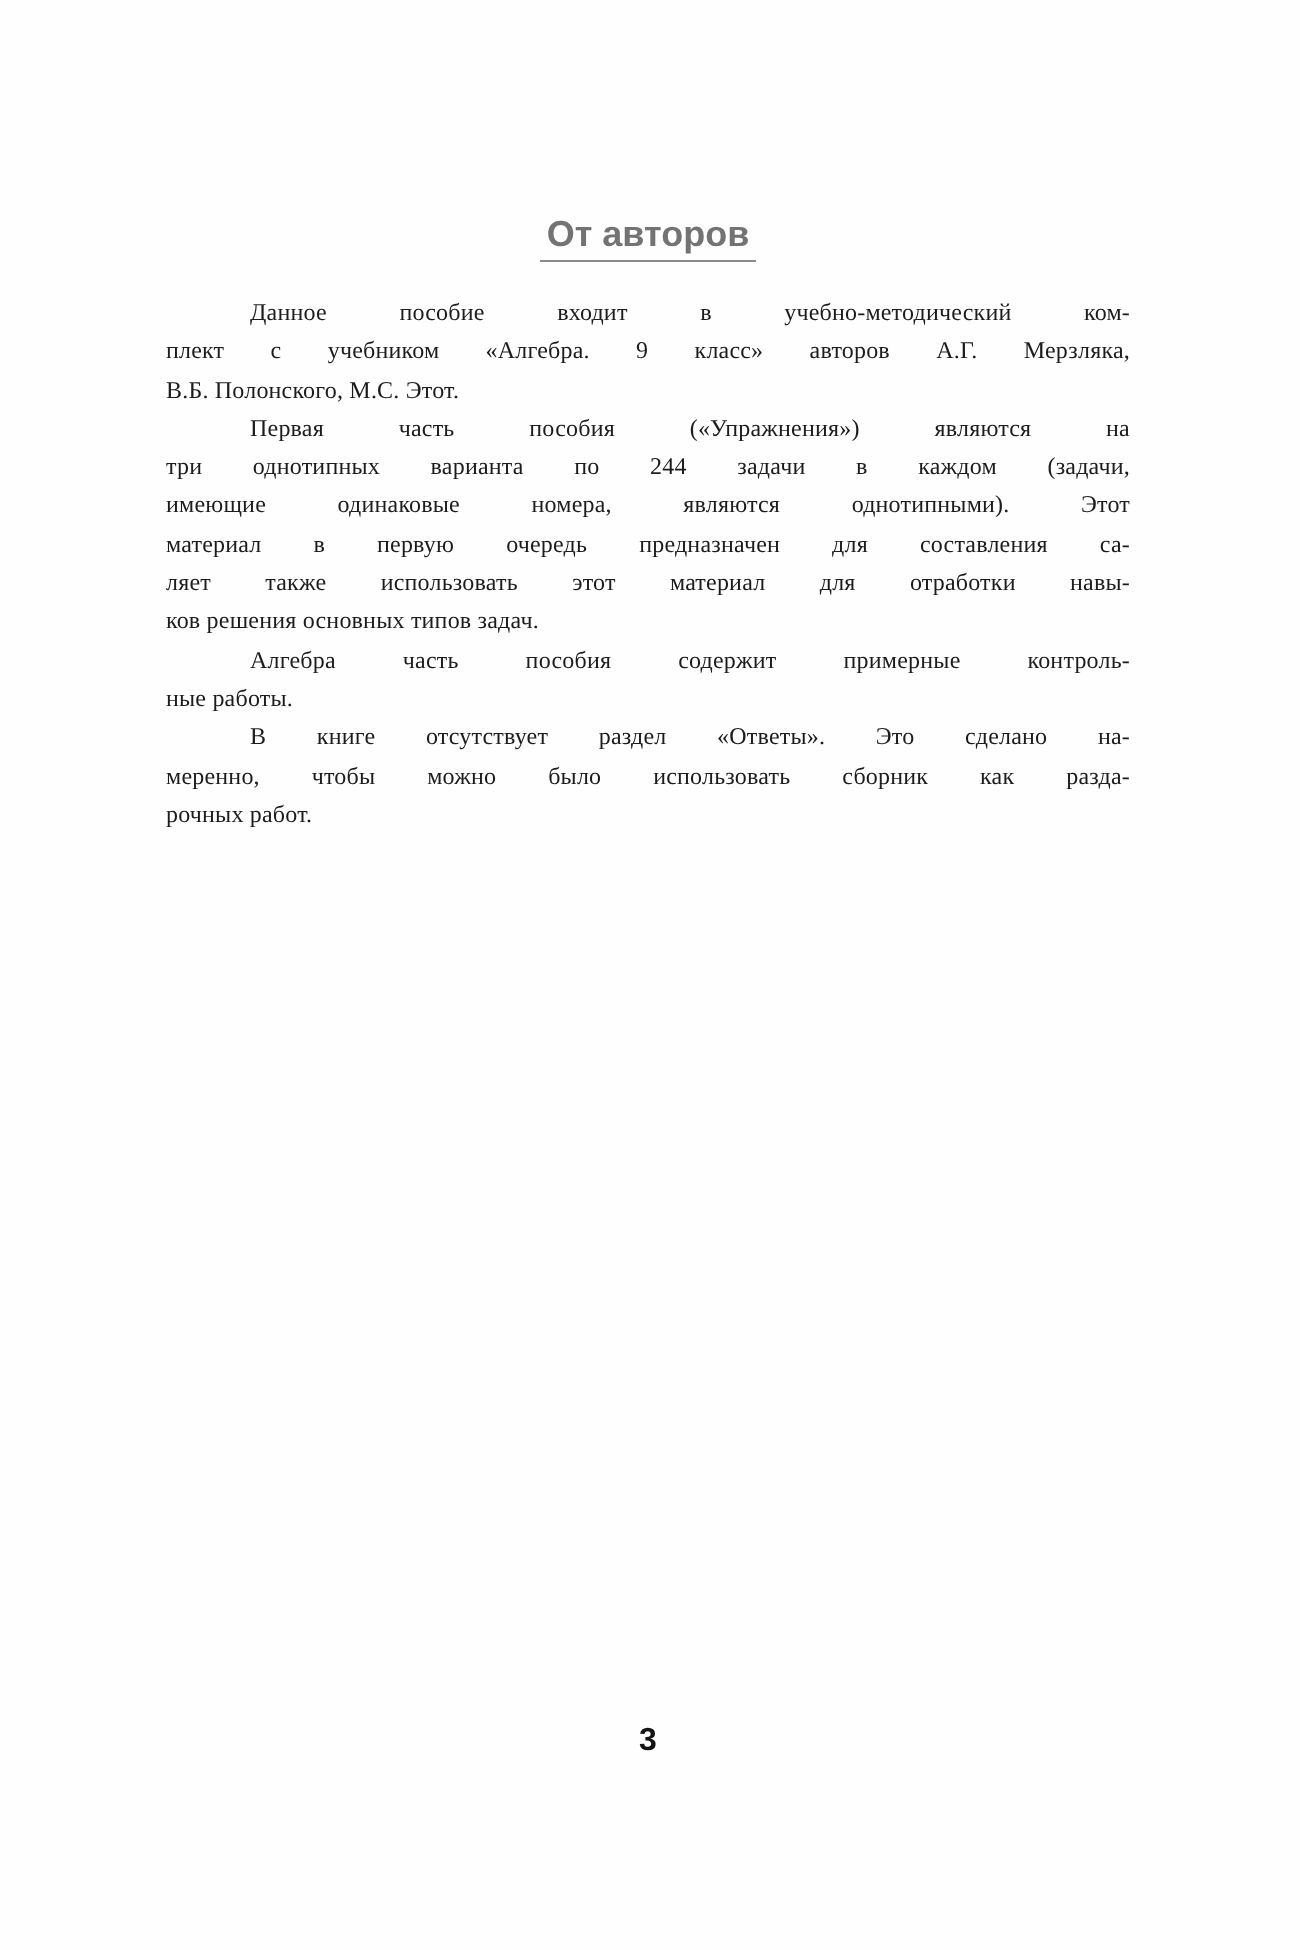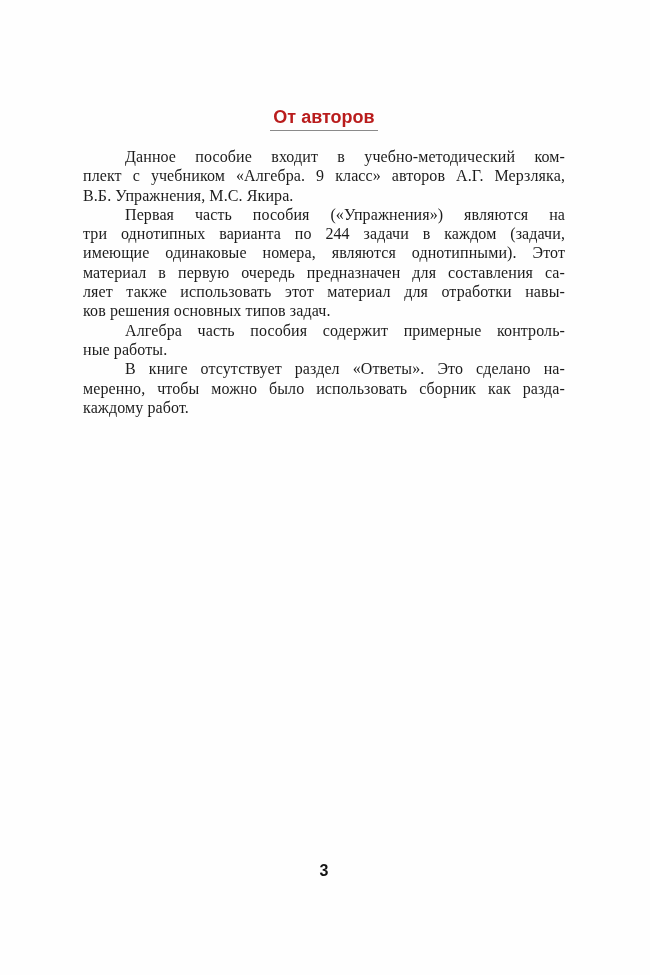--- a/index.html
+++ b/index.html
@@ -22,30 +22,30 @@
     left: 83px;
     width: 482px;
     text-align: center;
   }
   .title {
     display: inline-block;
     font-family: "Liberation Sans", "DejaVu Sans", sans-serif;
     font-weight: bold;
     font-size: 18px;
     line-height: 20px;
-    color: #b91c1c;
+    color: #737373;
     border-bottom: 1.5px solid #8a8a8a;
     padding: 0 3px 3px 3px;
   }
   .body-text {
     position: absolute;
     top: 147px;
     left: 83px;
     width: 482px;
-    font-size: 16px;
+    font-size: 12px;
     line-height: 19.3px;
     letter-spacing: 0.1px;
   }
   .line {
     text-align: justify;
     text-align-last: justify;
     white-space: normal;
   }
   .line.first {
     text-indent: 42px;
@@ -69,28 +69,28 @@
 <body>
 
 <div class="page">
   <div class="title-wrap">
     <span class="title">От авторов</span>
   </div>
 
   <div class="body-text">
       <div class="line first">Данное пособие входит в учебно-методический ком-</div>
       <div class="line">плект с учебником «Алгебра. 9 класс» авторов А.Г. Мерзляка,</div>
-      <div class="line plast">В.Б. Упражнения, М.С. Якира.</div>
+      <div class="line plast">В.Б. Полонского, М.С. Этот.</div>
       <div class="line first">Первая часть пособия («Упражнения») являются на</div>
       <div class="line">три однотипных варианта по 244 задачи в каждом (задачи,</div>
       <div class="line">имеющие одинаковые номера, являются однотипными). Этот</div>
       <div class="line">материал в первую очередь предназначен для составления са-</div>
       <div class="line">ляет также использовать этот материал для отработки навы-</div>
       <div class="line plast">ков решения основных типов задач.</div>
       <div class="line first">Алгебра часть пособия содержит примерные контроль-</div>
       <div class="line plast">ные работы.</div>
       <div class="line first">В книге отсутствует раздел «Ответы». Это сделано на-</div>
       <div class="line">меренно, чтобы можно было использовать сборник как разда-</div>
-      <div class="line plast">каждому работ.</div>
+      <div class="line plast">рочных работ.</div>
     </div>
 
   <div class="page-number">3</div>
 </div>
 
 </body></html>

